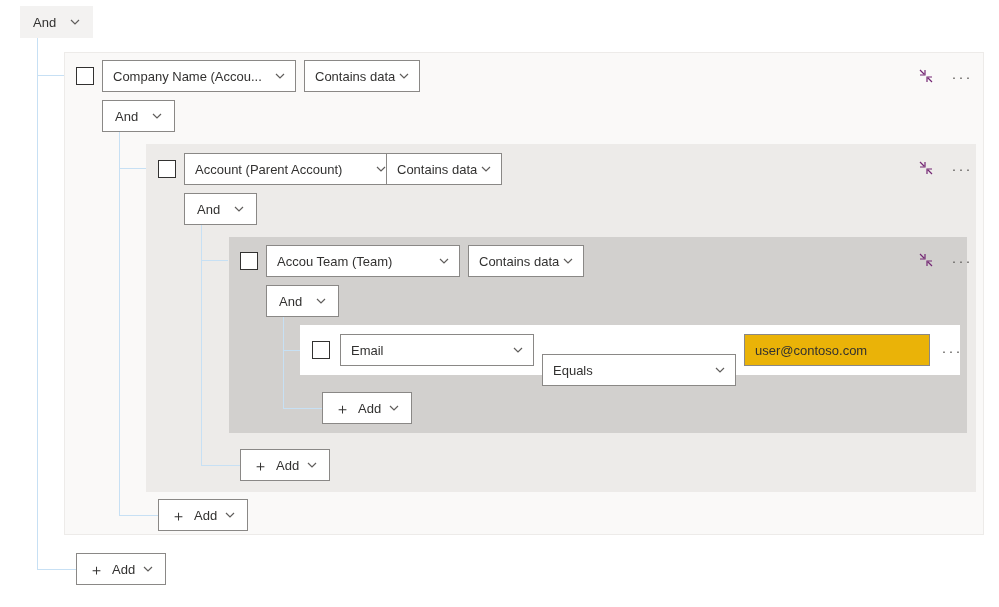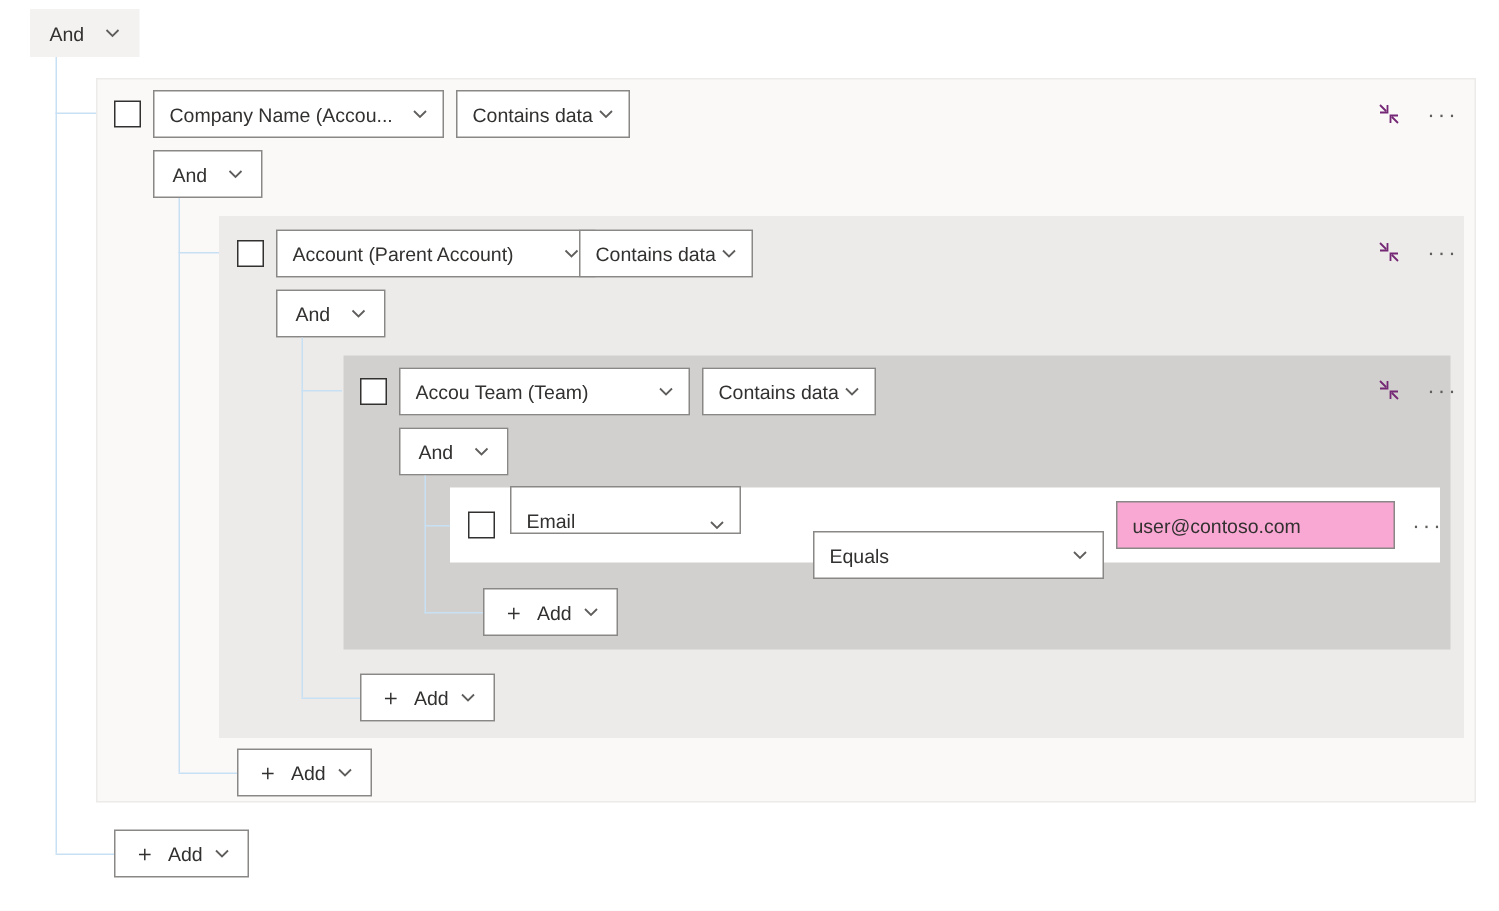--- a/index.html
+++ b/index.html
@@ -50,21 +50,21 @@
   }
   .dd .lbl { white-space: nowrap; overflow: hidden; text-overflow: ellipsis; flex: 1; }
 
   
   .ti {
     position: absolute;
     display: inline-flex;
     align-items: center;
     height: 32px;
     padding: 0 10px;
-    background: #f9a8d4;
+    background: #eab308;
     border: 1px solid #8a8886;
   }
   .ti span { white-space: nowrap; overflow: hidden; }
 
   
   .addbtn {
     position: absolute;
     display: inline-flex;
     align-items: center;
     gap: 8px;
@@ -247,21 +247,21 @@
           <path d="M1 3 L5 7 L9 3" stroke="#605e5c" stroke-width="1.2" fill="none"></path>
         </svg>
       </span>
   </div>
 
   <div class="vline" style="left:283px; top:317px; height:92px;"></div>
   <div class="hline" style="left:283px; top:350px; width:18px;"></div>
 
   <div class="rowwhite" style="left:300px; top:325px; width:660px; height:50px;"></div>
   <div class="cb" style="left:312px; top:341px;"></div>
-  <div class="dd" style="left:340px; top:324px; width:154px;align-items:flex-end;">
+  <div class="dd" style="left:340px; top:334px; width:194px;">
     <span class="lbl">Email</span>
     <span class="chev">
         <svg viewBox="0 0 10 10">
           <path d="M1 3 L5 7 L9 3" stroke="#605e5c" stroke-width="1.2" fill="none"></path>
         </svg>
       </span>
   </div>
   <div class="dd" style="left:542px; top:334px; width:194px;margin-top:20px;">
     <span class="lbl">Equals</span>
     <span class="chev">

